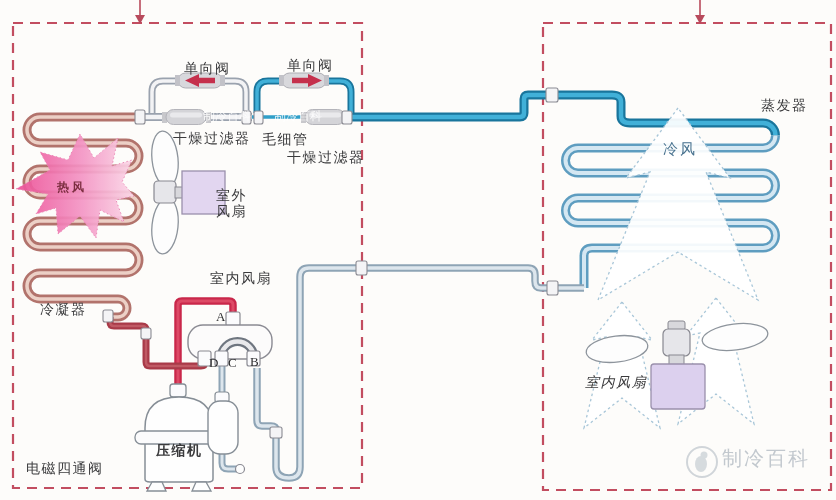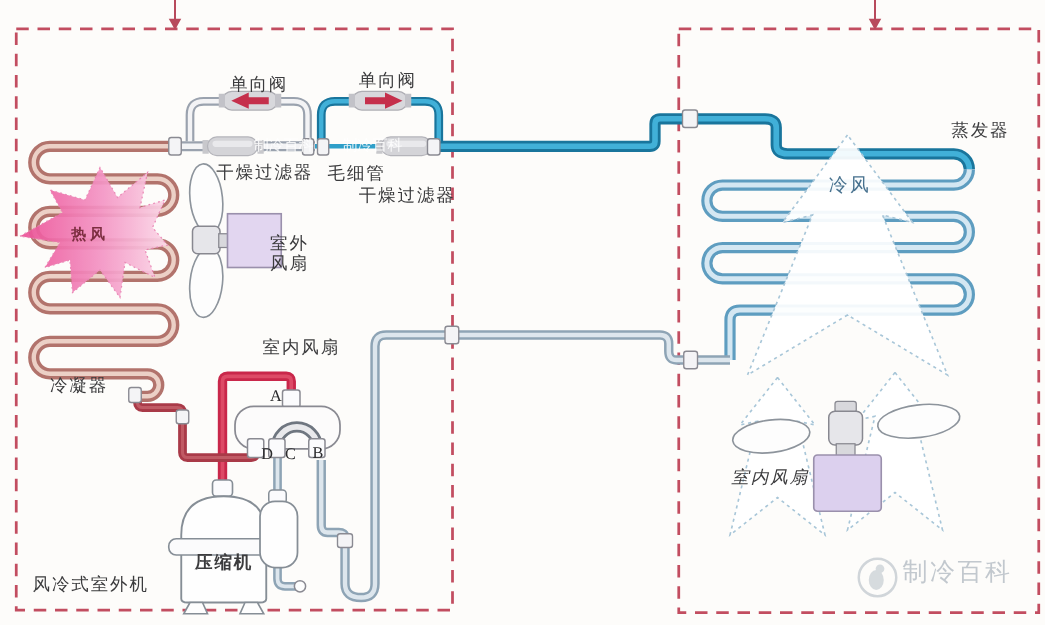--- a/index.html
+++ b/index.html
@@ -212,19 +212,19 @@
   <span>室外</span>
   <span>风扇</span>
 </div>
 <div class="lbl" style="left:40px;top:302px;">冷凝器</div>
 <div class="lbl" style="left:210px;top:271px;">室内风扇</div>
 <div class="lbl port-lbl" style="left:216px;top:310px;">A</div>
 <div class="lbl port-lbl" style="left:209px;top:356px;">D</div>
 <div class="lbl port-lbl" style="left:228px;top:356px;">C</div>
 <div class="lbl port-lbl" style="left:250px;top:355px;">B</div>
 <div class="lbl" style="left:156px;top:443px;font-weight:bold;">压缩机</div>
-<div class="lbl" style="left:26px;top:461px;">风冷式室外机</div>
+<div class="lbl" style="left:26px;top:461px;">电磁四通阀</div>
 
 <div class="lbl pipe-wm" style="left:203px;top:110px;">制冷百科</div>
 <div class="lbl pipe-wm" style="left:274px;top:110px;">制冷百科</div>
 <div class="lbl brand-wm" style="left:722px;top:447px;">制冷百科</div>
 
 </div>
 
 </body></html>

